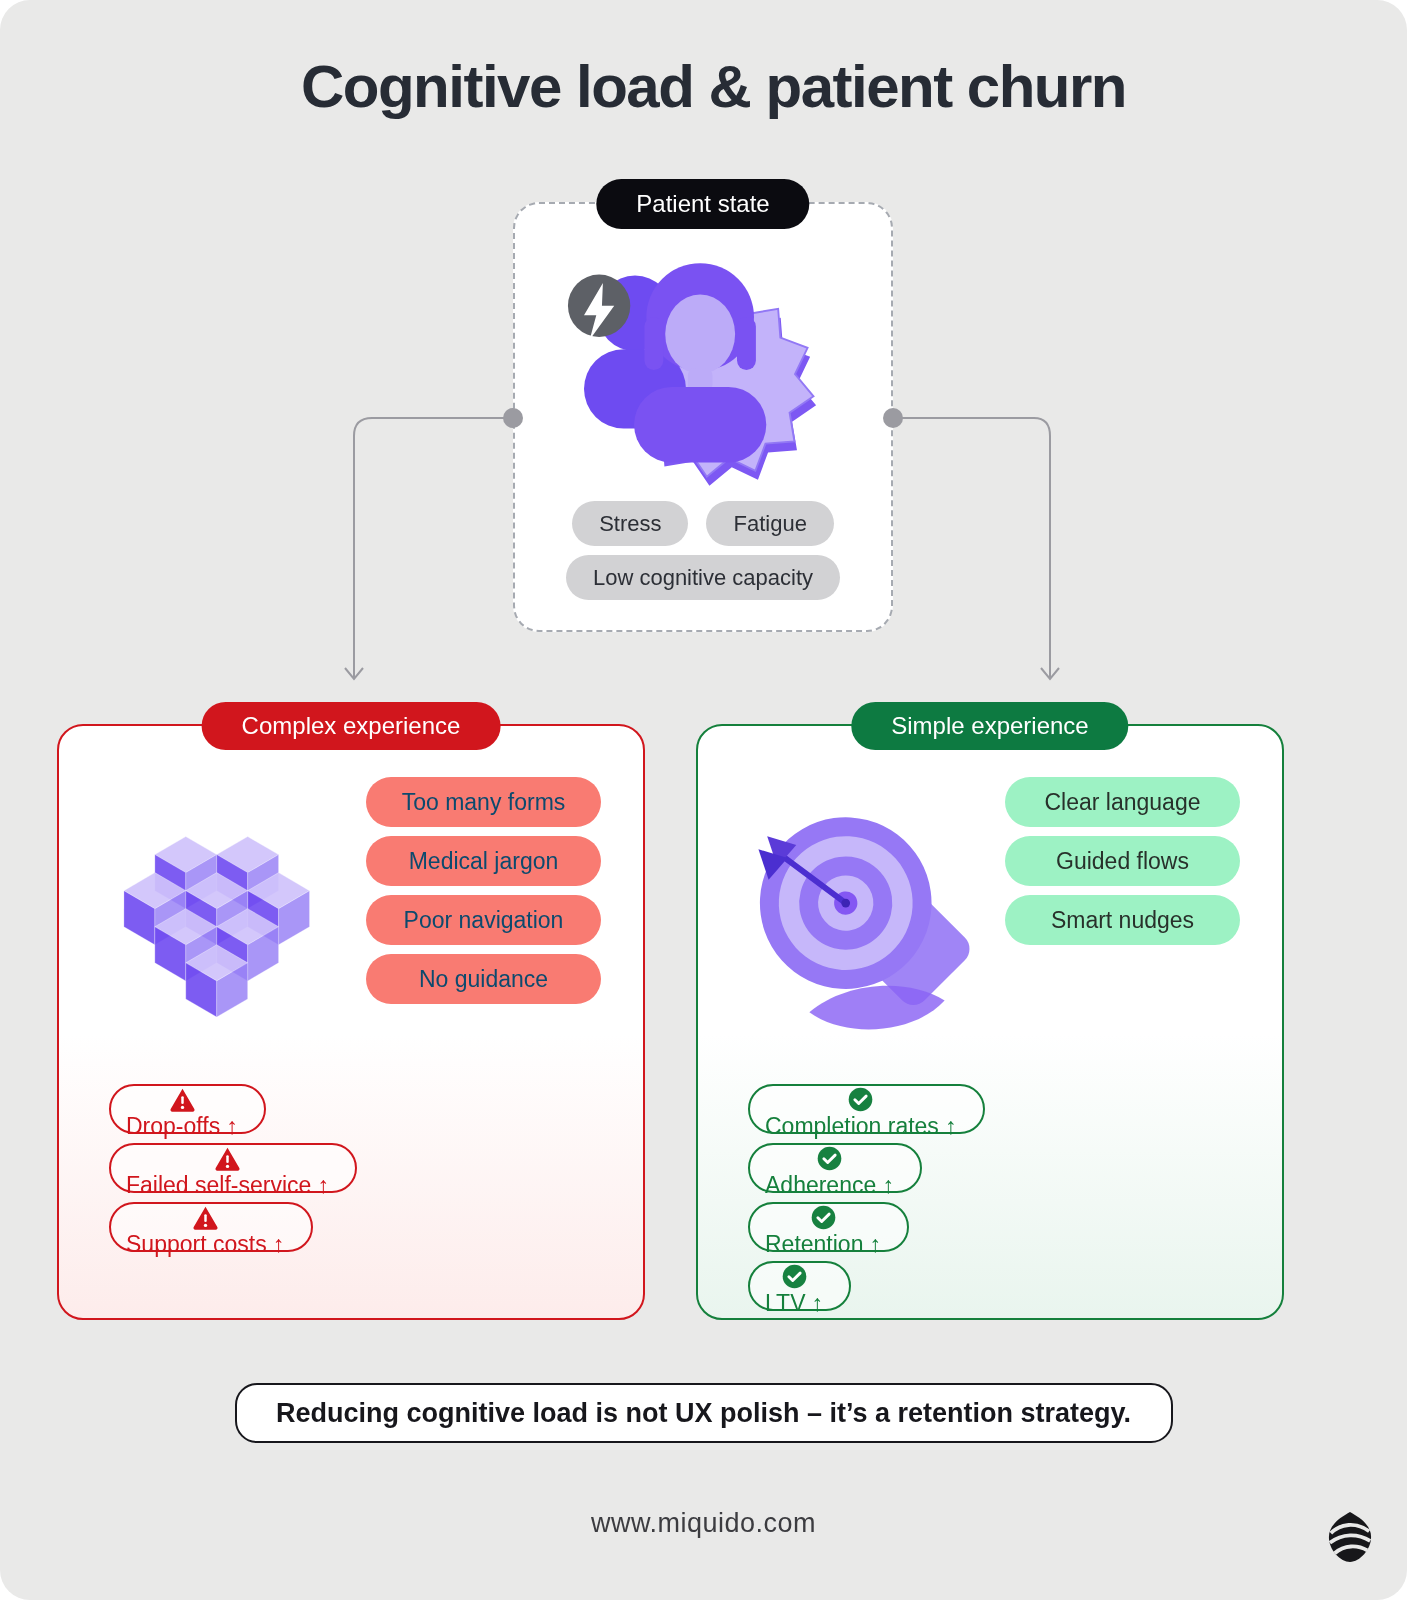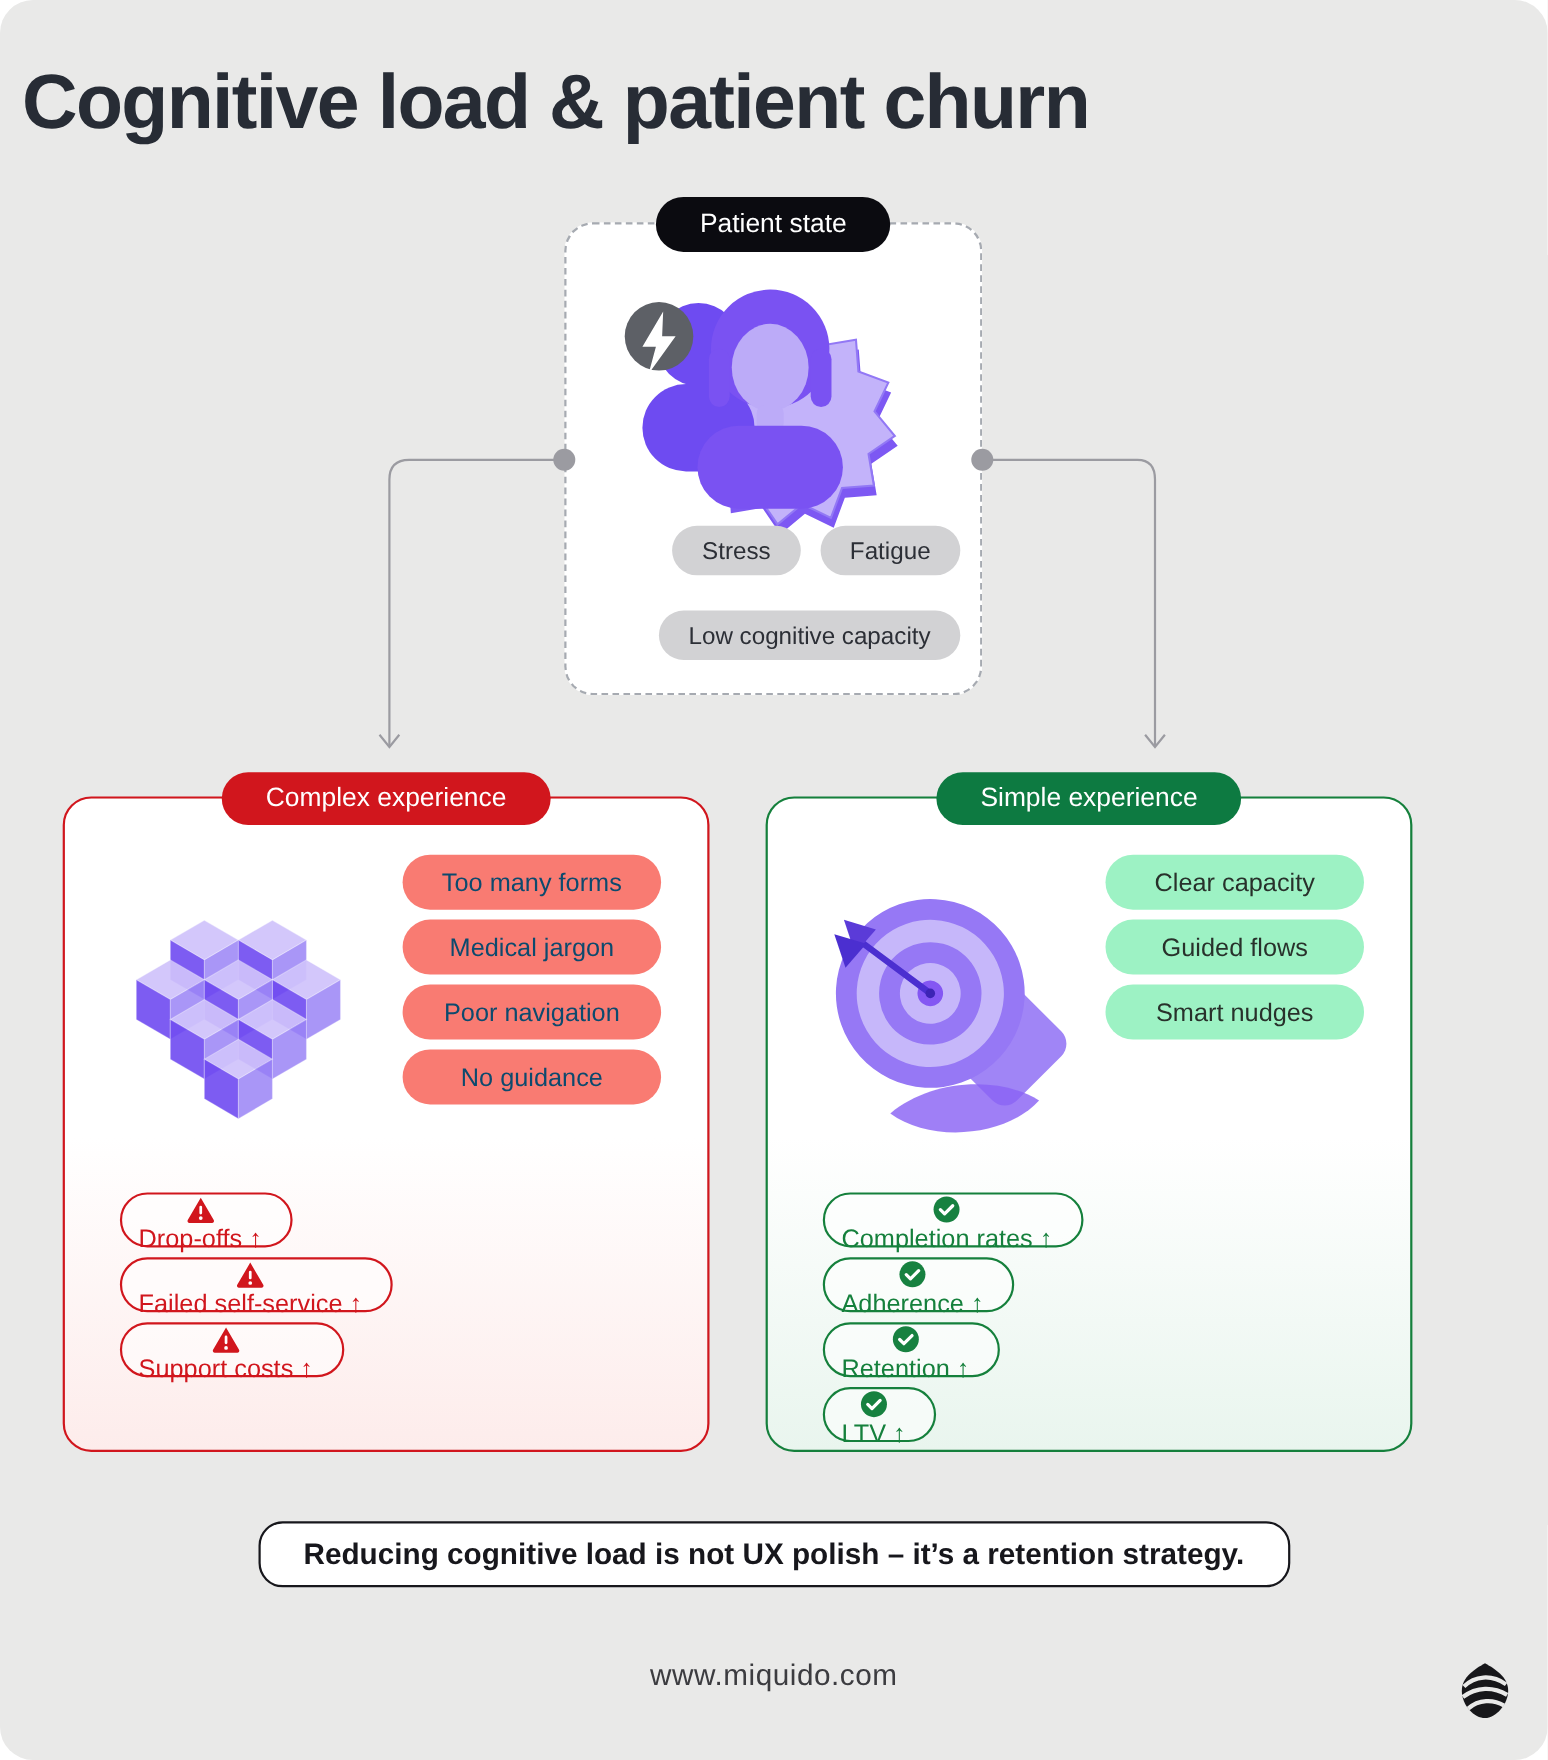--- a/index.html
+++ b/index.html
@@ -15,22 +15,22 @@
     height: 1600px;
     background: #e9e9e8;
     border-radius: 30px;
     overflow: hidden;
   }
   .title {
     position: absolute;
     top: 52px;
     left: 0;
     width: 100%;
-    text-align: left;
-    font-size: 70px;
+    text-align: center;
+    font-size: 60px;
     font-weight: 700;
     letter-spacing: -1.5px;
     color: #272c35;
     padding-left: 20px;
   }
   
   .connector-svg {
     position: absolute;
     left: 0; top: 0;
     width: 1407px; height: 760px;
@@ -69,22 +69,22 @@
     transform: translateX(-50%);
   }
   .patient-tags {
     position: absolute;
     bottom: 30px;
     left: 0;
     width: 100%;
     padding: 0 18px;
     display: flex;
     flex-wrap: wrap;
-    justify-content: flex-end;
-    gap: 32px 18px;
+    justify-content: center;
+    gap: 9px 18px;
   }
   .tag {
     background: #d2d2d4;
     color: #2c2f36;
     font-size: 22px;
     line-height: 27px;
     padding: 9px 27px;
     border-radius: 24px;
     white-space: nowrap;
   }
@@ -331,21 +331,21 @@
 
       <g>
         <line x1="74" y1="86" x2="160" y2="150" stroke="#4b2fd0" stroke-width="8" stroke-linecap="round"></line>
         <polygon points="52,58 92,70 66,100" fill="#5b3bd8"></polygon>
         <polygon points="40,76 80,88 54,118" fill="#4b2fd0"></polygon>
         <circle cx="160" cy="150" r="6" fill="#3d24b5"></circle>
       </g>
     </svg>
 
     <div class="pill-col">
-      <div class="cause-pill">Clear capacity</div>
+      <div class="cause-pill">Clear language</div>
       <div class="cause-pill">Guided flows</div>
       <div class="cause-pill">Smart nudges</div>
     </div>
 
     <div class="outcome-col">
       <div class="outcome-pill">
         <span class="icon">
           <svg width="27" height="27" viewBox="0 0 24 24">
               <circle cx="12" cy="12" r="10.5" fill="#178140"></circle>
               <path d="M7 12.2 L10.4 15.6 L17 9" stroke="#ffffff" stroke-width="2.6" fill="none" stroke-linecap="round" stroke-linejoin="round"></path>

